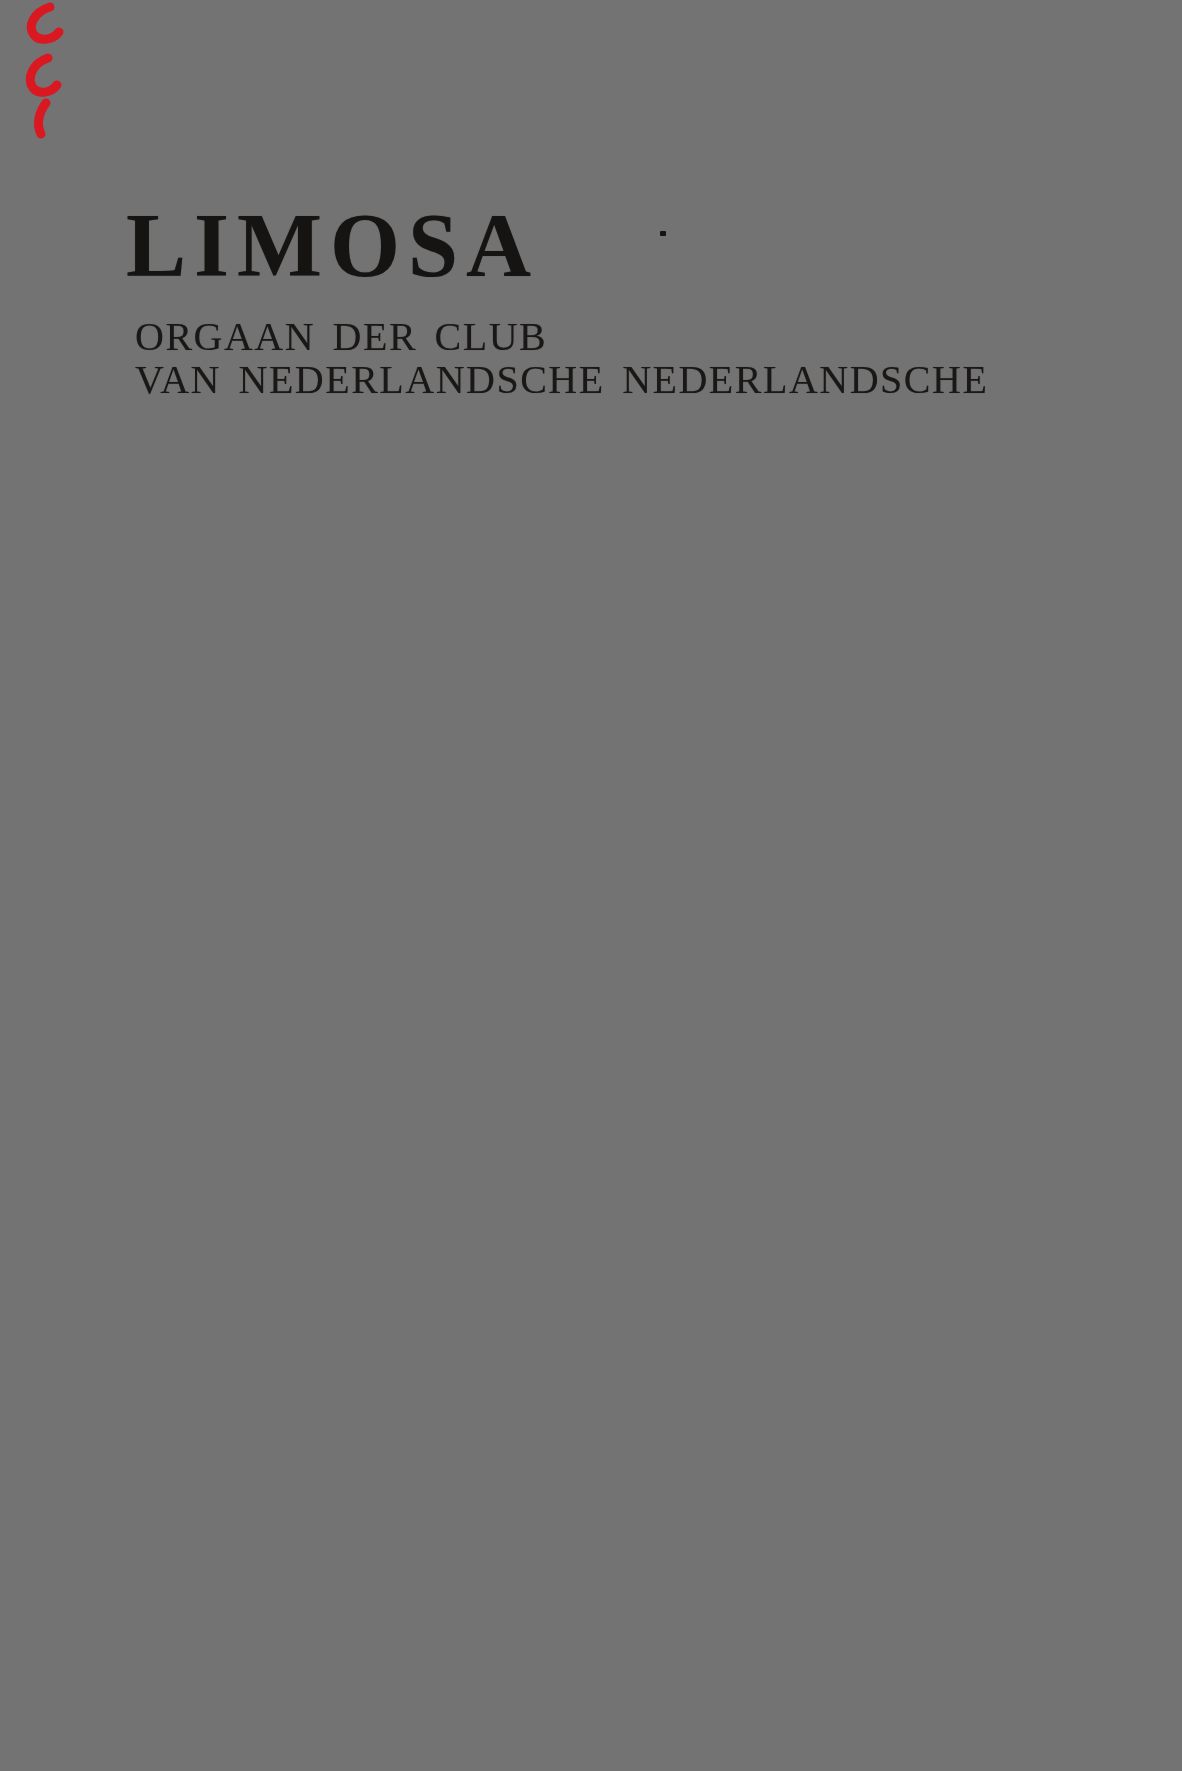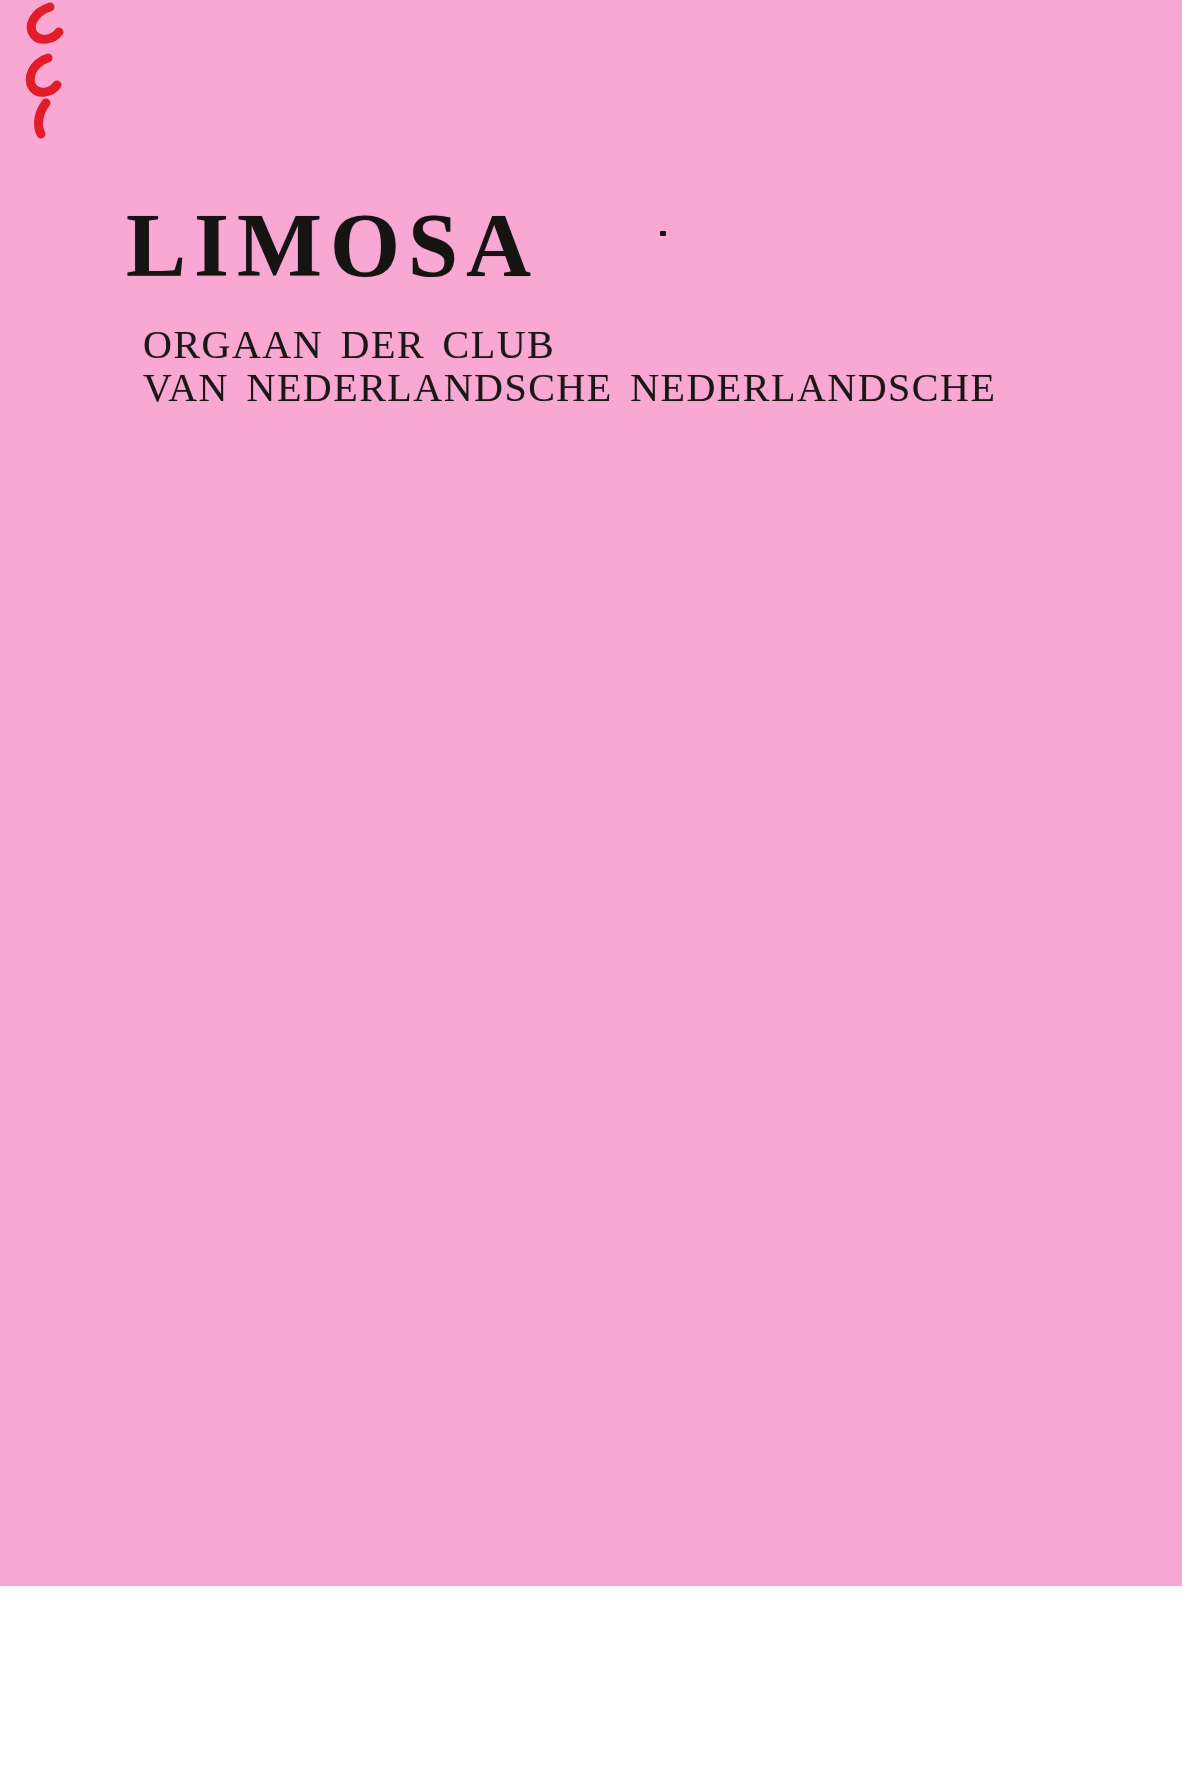--- a/index.html
+++ b/index.html
@@ -3,22 +3,22 @@
 <meta charset="utf-8">
 <style>
   html, body {
     margin: 0;
     padding: 0;
     background: #ffffff;
   }
   .page {
     position: relative;
     width: 1182px;
-    height: 1586px;
-    background: #f9a8d4;
+    height: 1771px;
+    background: #737373;
     overflow: hidden;
     font-family: "Liberation Serif", serif;
   }
   
   .red-marks {
     position: absolute;
     left: 20px;
     top: 0px;
     width: 54px;
     height: 145px;
@@ -45,21 +45,21 @@
     width: 6px;
     height: 5px;
     background: #141414;
     border-radius: 1px;
   }
   
   .subtitle {
     position: absolute;
     left: 127px;
     top: 307px;
-    margin: 16px;
+    margin: 8px;
     font-size: 40px;
     line-height: 43px;
     font-weight: 500;
     letter-spacing: 1.5px;
     word-spacing: 6px;
     color: #1a1816;
     white-space: nowrap;
     text-shadow: 0 0 1px rgba(30,20,10,0.3);
   }
 </style>

